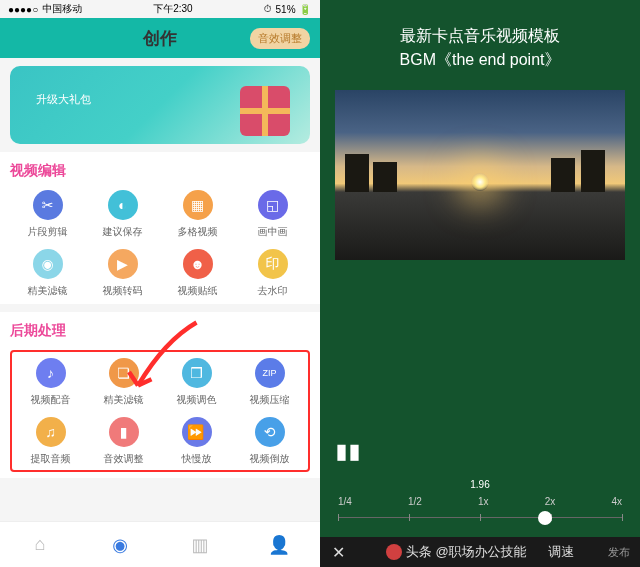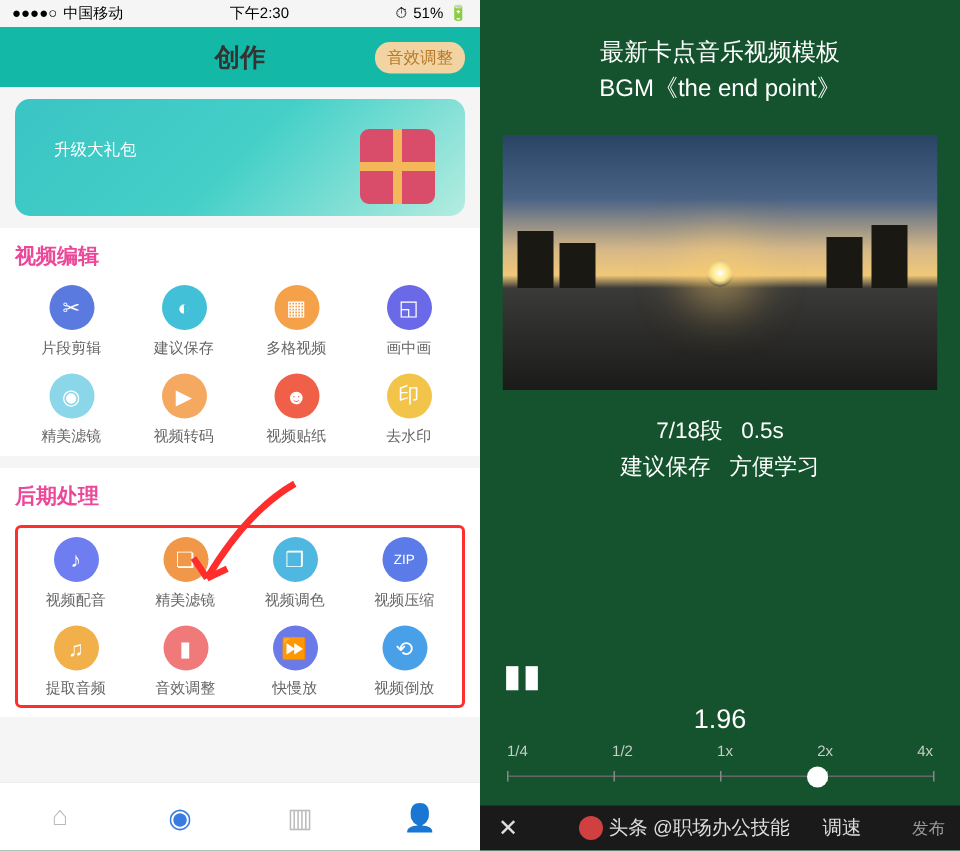--- a/index.html
+++ b/index.html
@@ -40,21 +40,21 @@
 
   
   .rp-title { text-align: center; padding-top: 24px; font-size: 16px; line-height: 1.5; }
   .rp-image { margin: 18px auto 0; width: 290px; height: 170px; position: relative; overflow: hidden; }
   .rp-sky { position: absolute; inset: 0; background: linear-gradient(180deg, #2a4465 0%, #4a6385 25%, #d6b888 45%, #f0c878 55%, #3a3a38 60%, #1a1a18 100%); }
   .rp-sun { position: absolute; left: 50%; top: 54%; transform: translate(-50%,-50%); width: 18px; height: 18px; background: radial-gradient(circle, #fff 0%, #ffea8a 40%, rgba(255,200,80,0) 70%); border-radius: 50%; box-shadow: 0 0 30px 15px rgba(255,210,110,0.5); }
   .rp-building { position: absolute; bottom: 40%; width: 24px; background: #1a1812; }
   .rp-stats { text-align: center; margin-top: 16px; font-size: 15px; line-height: 1.6; }
   .rp-pause { position: absolute; left: 16px; bottom: 104px; font-size: 20px; font-weight: 700; letter-spacing: 2px; }
   .rp-speed { position: absolute; left: 0; right: 0; bottom: 42px; text-align: center; }
-  .rp-speed-num { font-size: 18px; margin-bottom: 6px; }
+  .rp-speed-num { font-size: 10px; margin-bottom: 6px; }
   .rp-speed-marks { display: flex; justify-content: space-between; padding: 0 18px; font-size: 10px; color: #ccc; text-align: right; }
   .rp-track { margin: 4px 18px 0; height: 14px; position: relative; }
   .rp-line { position: absolute; top: 6px; left: 0; right: 0; height: 1px; background: #666; }
   .rp-tick { position: absolute; top: 3px; width: 1px; height: 7px; background: #888; }
   .rp-knob { position: absolute; top: 0; width: 14px; height: 14px; background: #fff; border-radius: 50%; transform: translateX(-50%); }
   .rp-footer { position: absolute; left: 0; right: 0; bottom: 0; height: 30px; background: #1a1a1a; display: flex; align-items: center; justify-content: center; font-size: 13px; color: #ddd; }
   .rp-close { position: absolute; left: 12px; font-size: 16px; }
   .rp-avatar { width: 16px; height: 16px; background: #d04040; border-radius: 50%; display: inline-block; margin-right: 4px; vertical-align: middle; }
   .rp-publish { position: absolute; right: 10px; font-size: 11px; color: #999; }
 </style>
@@ -192,24 +192,20 @@
       <div>BGM《the end point》</div>
     </div>
     <div class="rp-image">
       <div class="rp-sky"></div>
       <div class="rp-building" style="left:10px;height:38px"></div>
       <div class="rp-building" style="left:38px;height:30px"></div>
       <div class="rp-building" style="right:20px;height:42px"></div>
       <div class="rp-building" style="right:50px;height:34px"></div>
       <div class="rp-sun"></div>
     </div>
-    <div class="rp-stats">
-      <span>7/18段</span>&nbsp;&nbsp;&nbsp;<span>0.5s</span><br>
-      <span>建议保存</span>&nbsp;&nbsp;&nbsp;<span>方便学习</span>
-    </div>
     <div class="rp-pause">▮▮</div>
     <div class="rp-speed">
       <div class="rp-speed-num">1.96</div>
       <div class="rp-speed-marks" id="speed-marks">
           <span>1/4</span>
           <span>1/2</span>
           <span>1x</span>
           <span>2x</span>
           <span>4x</span>
         </div>

